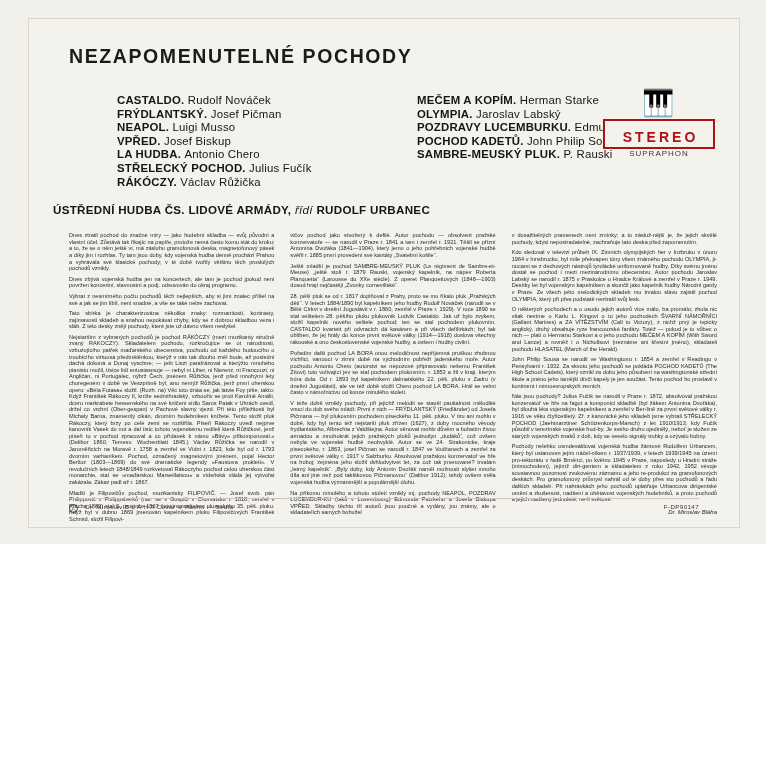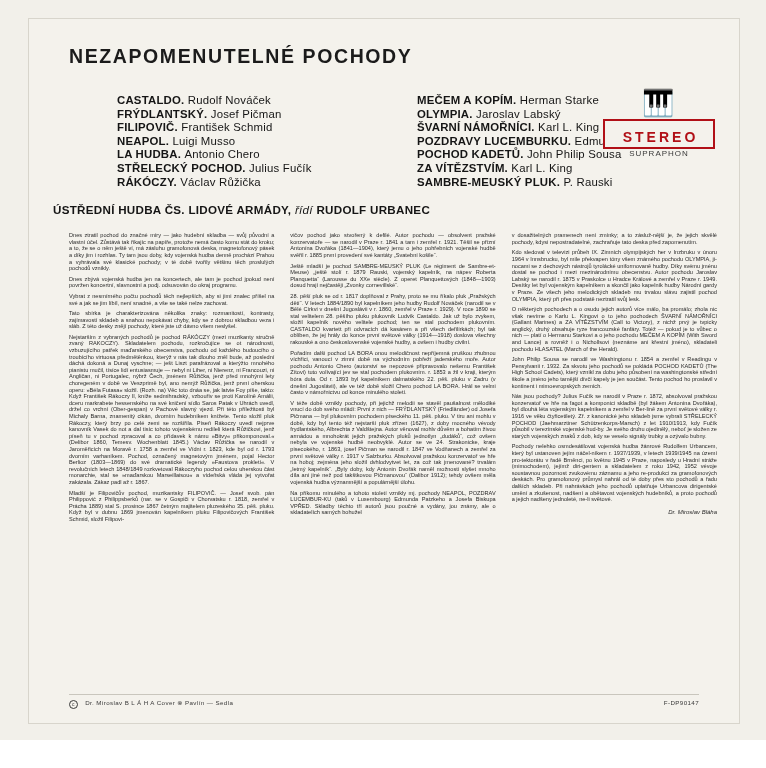--- a/index.html
+++ b/index.html
@@ -10,21 +10,21 @@
     width: 766px;
     height: 768px;
     background: #ffffff;
     font-family: "Liberation Sans", sans-serif;
     color: #151515;
     overflow: hidden;
   }
   .sleeve {
     position: relative;
     width: 766px;
-    height: 740px;
+    height: 544px;
     background: #f2f0ea;
     box-sizing: border-box;
   }
   .inner {
     position: absolute;
     left: 28px;
     top: 18px;
     right: 26px;
     bottom: 16px;
     background: #f4f2ec;
@@ -168,28 +168,28 @@
       <div class="track-col left">
         <div class="track-line">
           <span>CASTALDO.</span>
           <span class="composer">Rudolf Nováček</span>
         </div>
         <div class="track-line">
           <span>FRÝDLANTSKÝ.</span>
           <span class="composer">Josef Pičman</span>
         </div>
         <div class="track-line">
-          <span>FILIPOVIČ.</span>
-          <span class="composer">František Schmid</span>
-        </div>
-        <div class="track-line">
           <span>NEAPOL.</span>
           <span class="composer">Luigi Musso</span>
         </div>
         <div class="track-line">
+          <span>VPŘED.</span>
+          <span class="composer">Josef Biskup</span>
+        </div>
+        <div class="track-line">
           <span>LA HUDBA.</span>
           <span class="composer">Antonio Chero</span>
         </div>
         <div class="track-line">
           <span>STŘELECKÝ POCHOD.</span>
           <span class="composer">Julius Fučík</span>
         </div>
         <div class="track-line">
           <span>RÁKÓCZY.</span>
           <span class="composer">Václav Růžička</span>
@@ -199,34 +199,26 @@
       <div class="track-col right">
         <div class="track-line">
           <span>MEČEM A KOPÍM.</span>
           <span class="composer">Herman Starke</span>
         </div>
         <div class="track-line">
           <span>OLYMPIA.</span>
           <span class="composer">Jaroslav Labský</span>
         </div>
         <div class="track-line">
-          <span>ŠVARNÍ NÁMOŘNÍCI.</span>
-          <span class="composer">Karl L. King</span>
-        </div>
-        <div class="track-line">
           <span>POZDRAVY LUCEMBURKU.</span>
           <span class="composer">Edmund Patzke</span>
         </div>
         <div class="track-line">
           <span>POCHOD KADETŮ.</span>
           <span class="composer">John Philip Sousa</span>
-        </div>
-        <div class="track-line">
-          <span>ZA VÍTĚZSTVÍM.</span>
-          <span class="composer">Karl L. King</span>
         </div>
         <div class="track-line">
           <span>SAMBRE-MEUSKÝ PLUK.</span>
           <span class="composer">P. Rauski</span>
         </div>
       </div>
 
       <div class="logo-box">
         <div class="harp">🎹</div>
         <div class="stereo-badge">STEREO</div>

